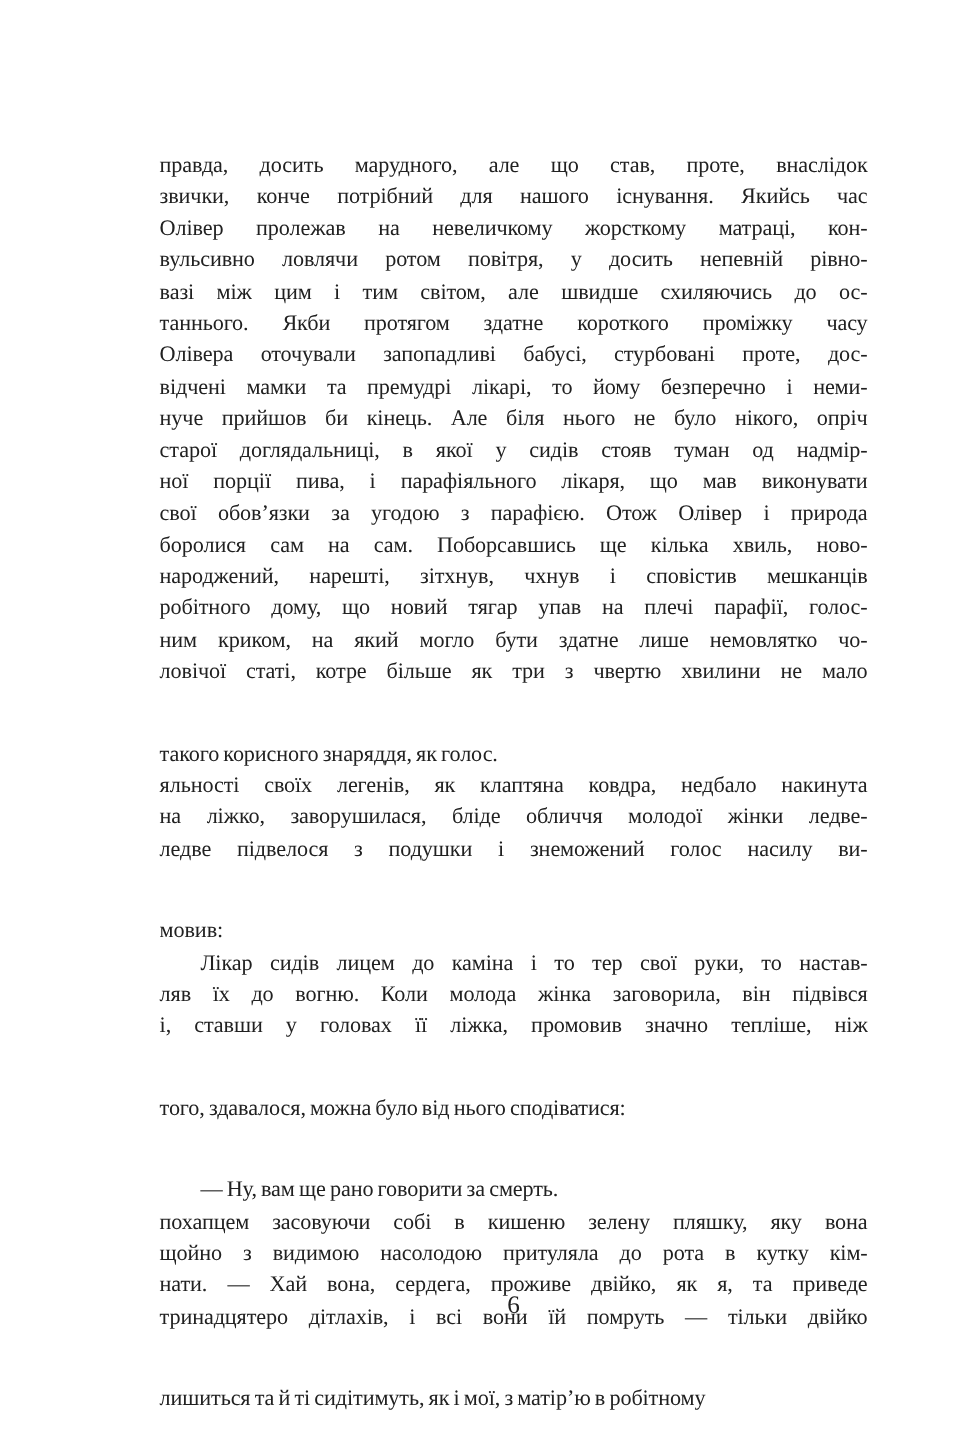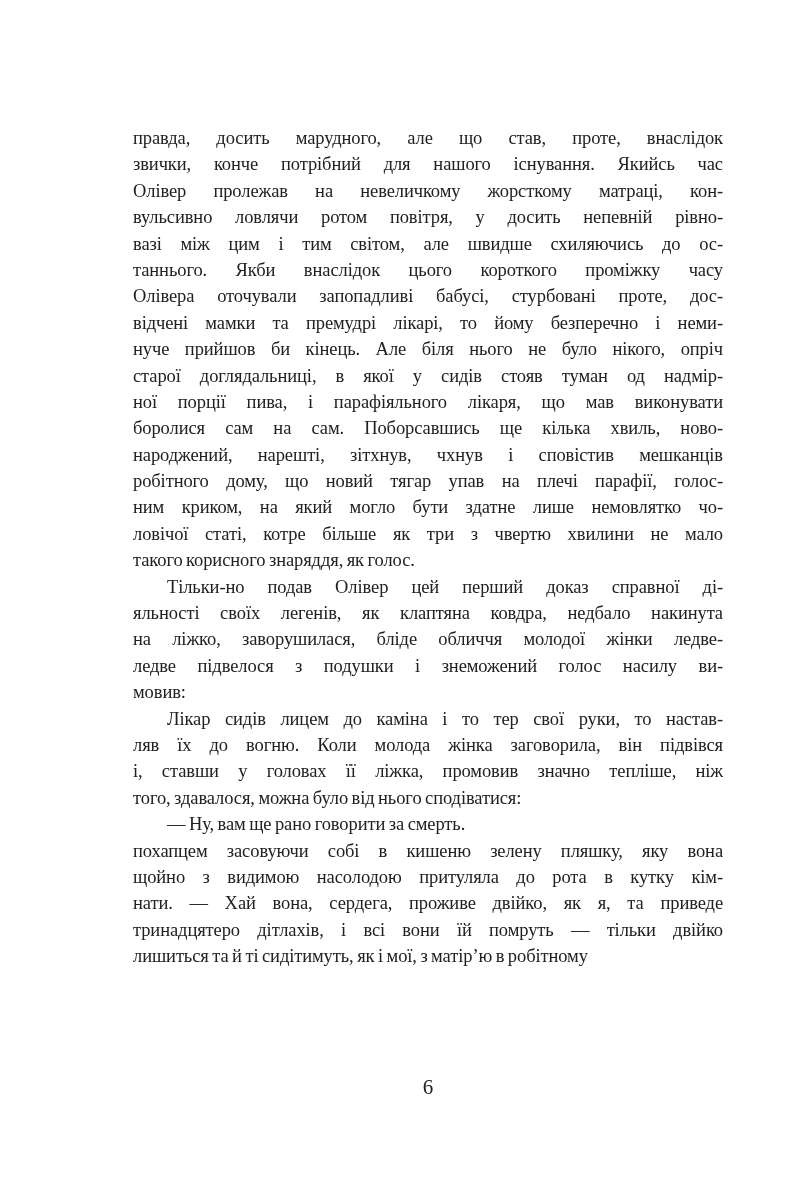--- a/index.html
+++ b/index.html
@@ -30,20 +30,21 @@
   }
   .line {
     height: 26.4px;
     text-align: justify;
     text-align-last: justify;
     -moz-text-align-last: justify;
     white-space: normal;
   }
   .line.last {
     text-align-last: left;
+    margin-top: 42px;
     -moz-text-align-last: left;
   }
   .line.indent {
     text-indent: 34px;
   }
   .page-number {
     position: absolute;
     left: 133px;
     top: 1074px;
     width: 590px;
@@ -56,33 +57,33 @@
 </head>
 <body>
 
 <div class="page">
   <div class="text-block">
       <div class="line">правда, досить марудного, але що став, проте, внаслідок</div>
       <div class="line">звички, конче потрібний для нашого існування. Якийсь час</div>
       <div class="line">Олівер пролежав на невеличкому жорсткому матраці, кон-</div>
       <div class="line">вульсивно ловлячи ротом повітря, у досить непевній рівно-</div>
       <div class="line">вазі між цим і тим світом, але швидше схиляючись до ос-</div>
-      <div class="line">таннього. Якби внаслідок цього короткого проміжку часу</div>
+      <div class="line">таннього. Якби протягом здатне короткого проміжку часу</div>
       <div class="line">Олівера оточували запопадливі бабусі, стурбовані проте, дос-</div>
       <div class="line">відчені мамки та премудрі лікарі, то йому безперечно і неми-</div>
       <div class="line">нуче прийшов би кінець. Але біля нього не було нікого, опріч</div>
       <div class="line">старої доглядальниці, в якої у сидів стояв туман од надмір-</div>
       <div class="line">ної порції пива, і парафіяльного лікаря, що мав виконувати</div>
+      <div class="line">свої обов’язки за угодою з парафією. Отож Олівер і природа</div>
       <div class="line">боролися сам на сам. Поборсавшись ще кілька хвиль, ново-</div>
       <div class="line">народжений, нарешті, зітхнув, чхнув і сповістив мешканців</div>
       <div class="line">робітного дому, що новий тягар упав на плечі парафії, голос-</div>
       <div class="line">ним криком, на який могло бути здатне лише немовлятко чо-</div>
       <div class="line">ловічої статі, котре більше як три з чвертю хвилини не мало</div>
       <div class="line last">такого корисного знаряддя, як голос.</div>
-      <div class="line indent">Тільки-но подав Олівер цей перший доказ справної ді-</div>
       <div class="line">яльності своїх легенів, як клаптяна ковдра, недбало накинута</div>
       <div class="line">на ліжко, заворушилася, бліде обличчя молодої жінки ледве-</div>
       <div class="line">ледве підвелося з подушки і знеможений голос насилу ви-</div>
       <div class="line last">мовив:</div>
       <div class="line indent">Лікар сидів лицем до каміна і то тер свої руки, то настав-</div>
       <div class="line">ляв їх до вогню. Коли молода жінка заговорила, він підвівся</div>
       <div class="line">і, ставши у головах її ліжка, промовив значно тепліше, ніж</div>
       <div class="line last">того, здавалося, можна було від нього сподіватися:</div>
       <div class="line last indent">— Ну, вам ще рано говорити за смерть.</div>
       <div class="line">похапцем засовуючи собі в кишеню зелену пляшку, яку вона</div>

